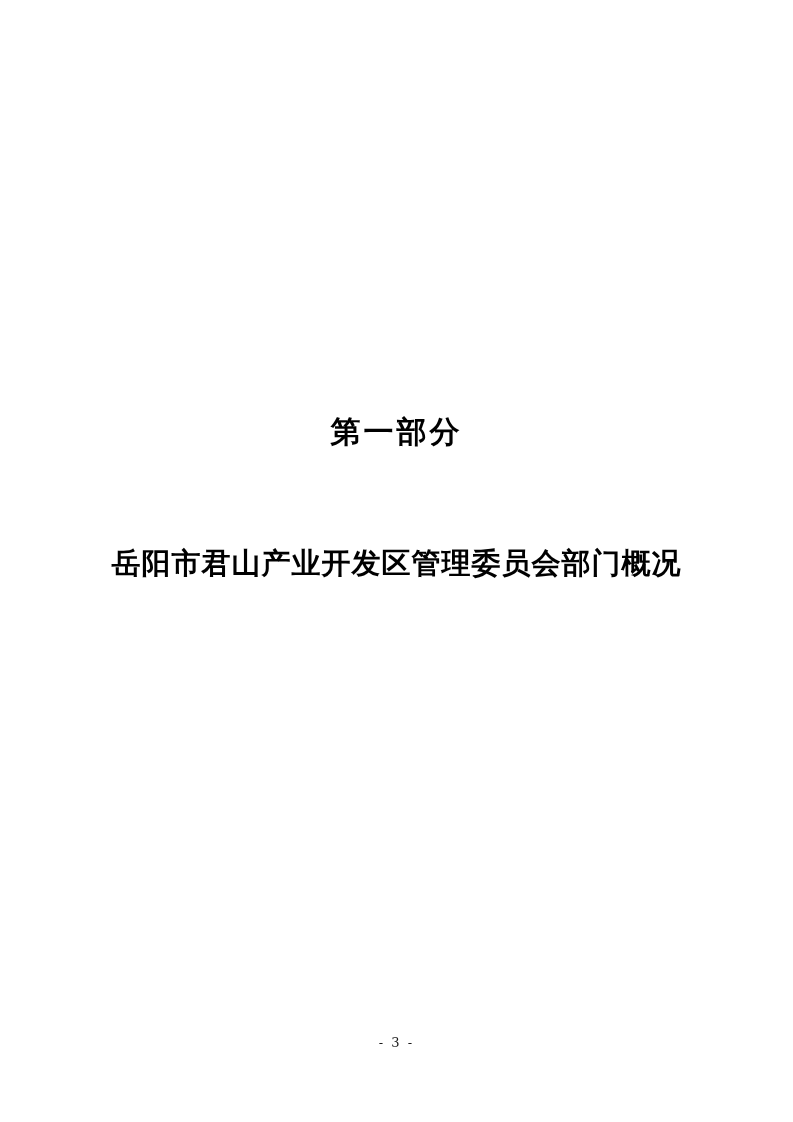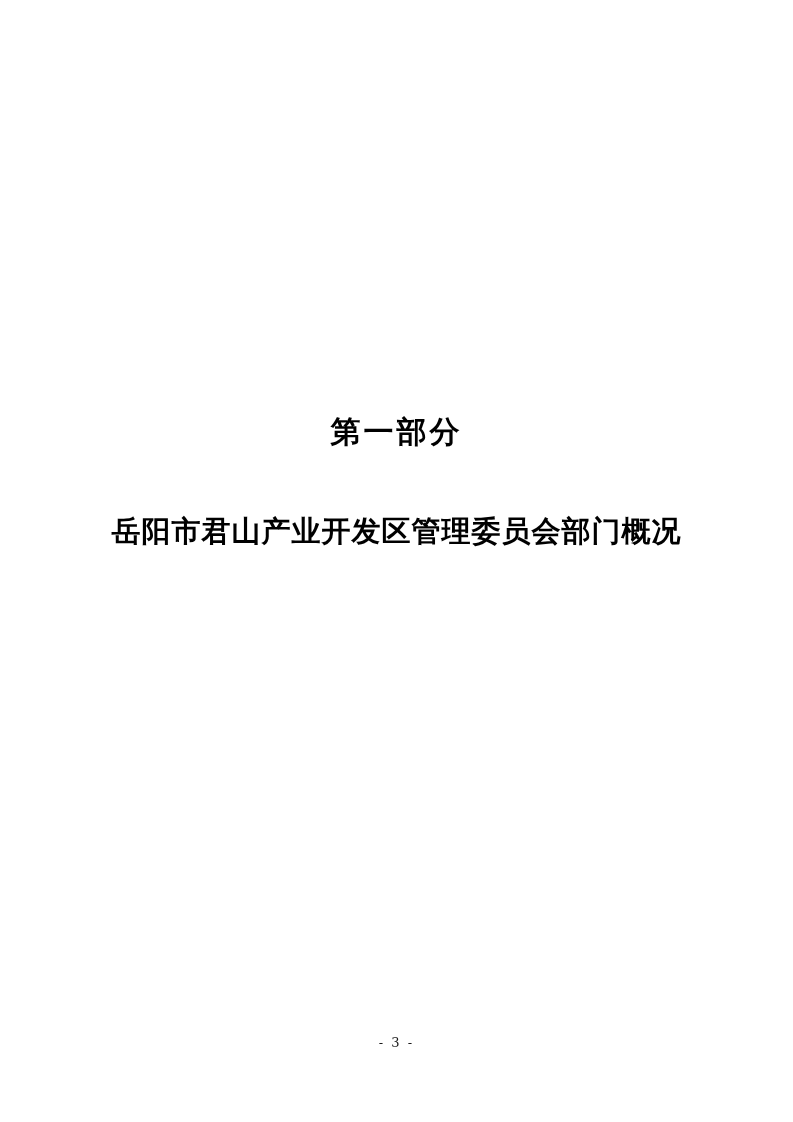--- a/index.html
+++ b/index.html
@@ -35,21 +35,21 @@
     font-weight: bold;
     font-size: 30px;
     letter-spacing: 3px;
     color: #000000;
     line-height: 1.3;
   }
   .doc-heading {
     position: absolute;
     left: 0;
     right: 0;
-    top: 512px;
+    top: 544px;
     text-align: center;
     font-family: "DejaVu Serif", serif;
     font-weight: bold;
     font-size: 29px;
     letter-spacing: 1px;
     color: #000000;
     line-height: 1.35;
     white-space: nowrap;
   }
   .page-footer {

